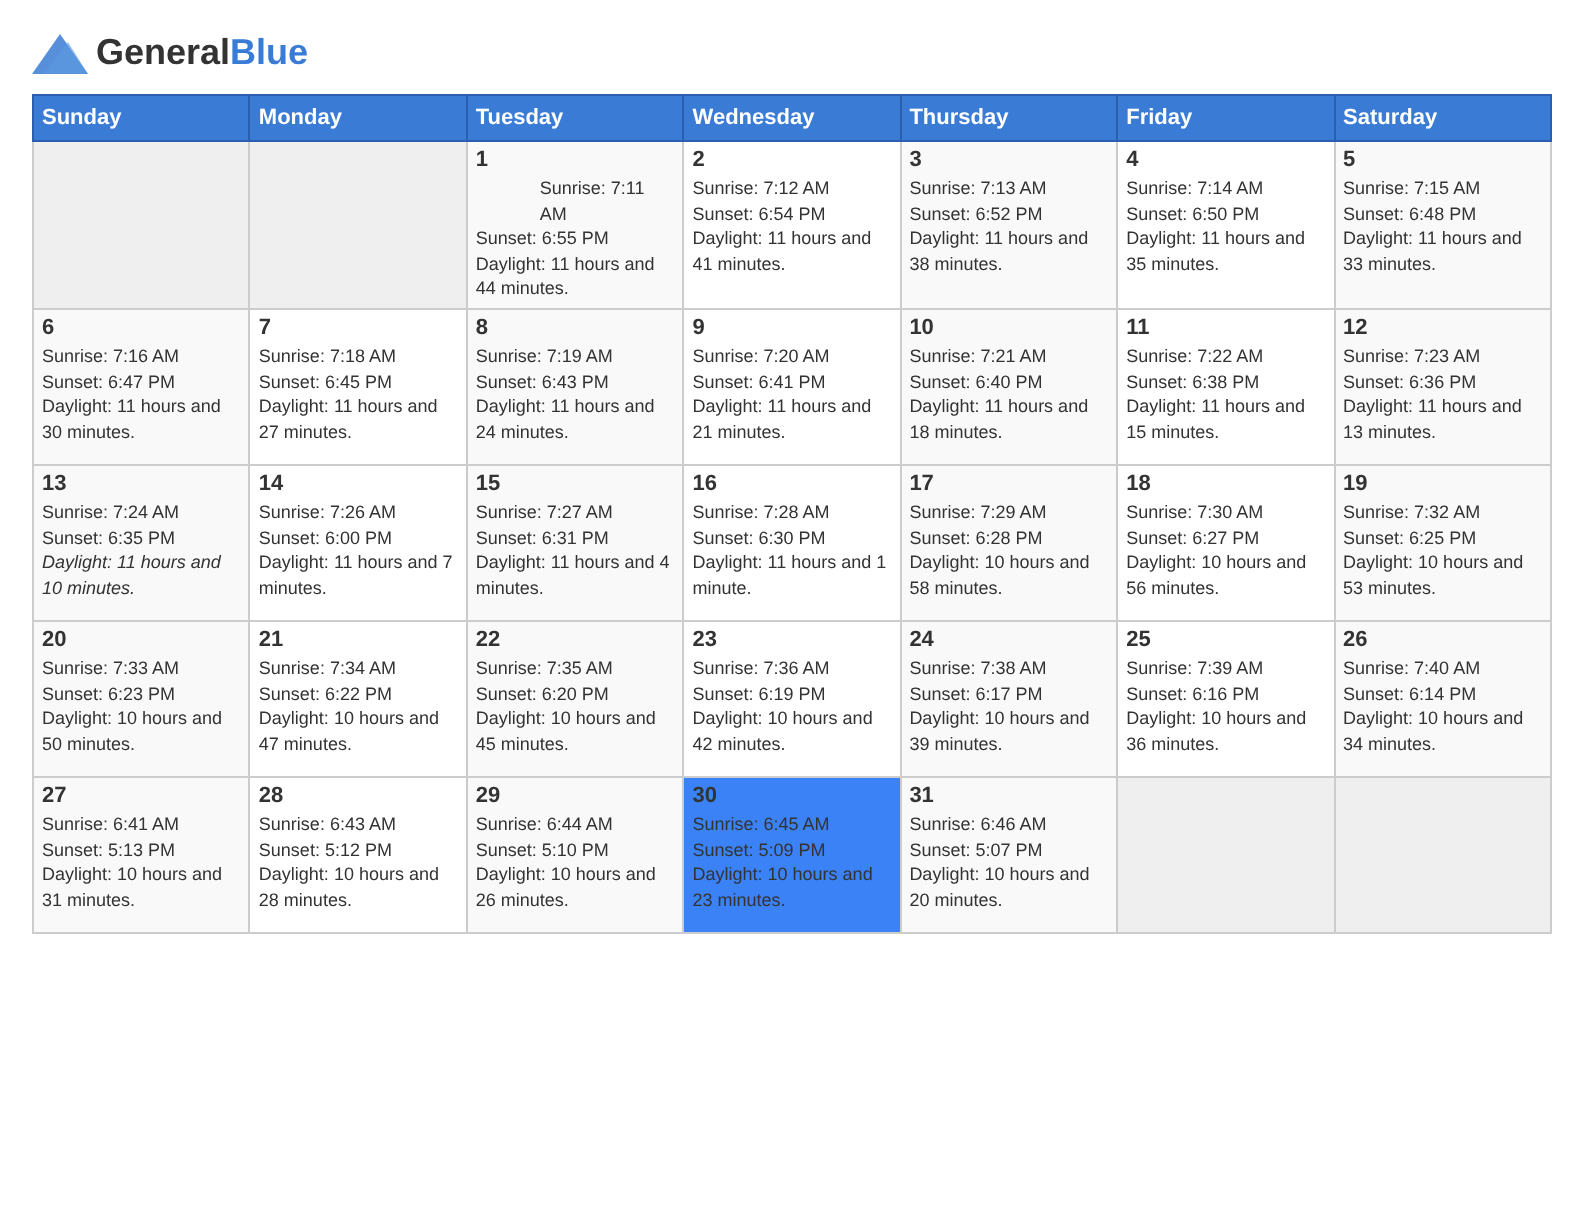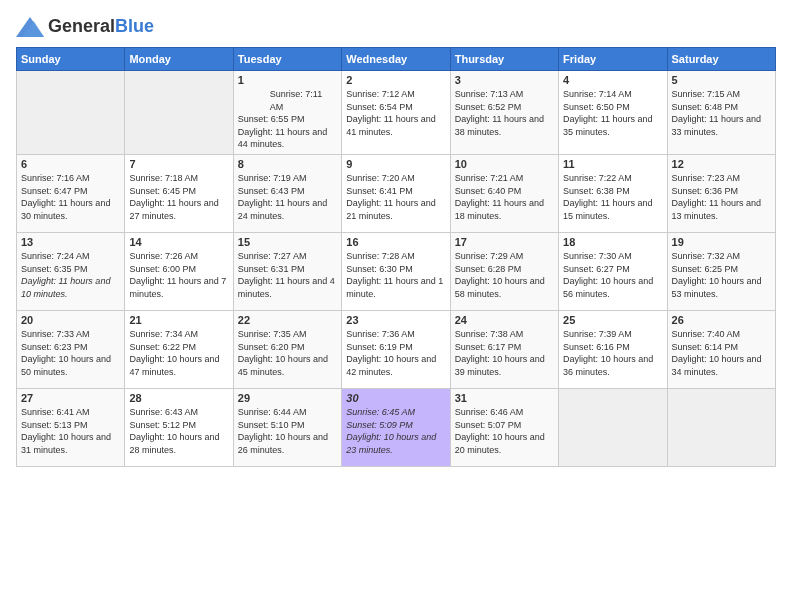--- a/index.html
+++ b/index.html
@@ -351,21 +351,21 @@
             </div>
           </td>
           <td style="background: rgb(249, 249, 249);">
             <span class="day-num">29</span>
             <div class="day-info">
               <span style="display: block;">Sunrise: 6:44 AM</span>
               <span style="display: block;">Sunset: 5:10 PM</span>
               <span style="display: block;">Daylight: 10 hours and 26 minutes.</span>
             </div>
           </td>
-          <td style="background: #c4b5fd; font-style: italic;">
+          <td style="background: #3b82f6;">
             <span class="day-num">30</span>
             <div class="day-info">
               <span style="display: block;">Sunrise: 6:45 AM</span>
               <span style="display: block;">Sunset: 5:09 PM</span>
               <span style="display: block;">Daylight: 10 hours and 23 minutes.</span>
             </div>
           </td>
           <td style="background: rgb(249, 249, 249);">
             <span class="day-num">31</span>
             <div class="day-info">

